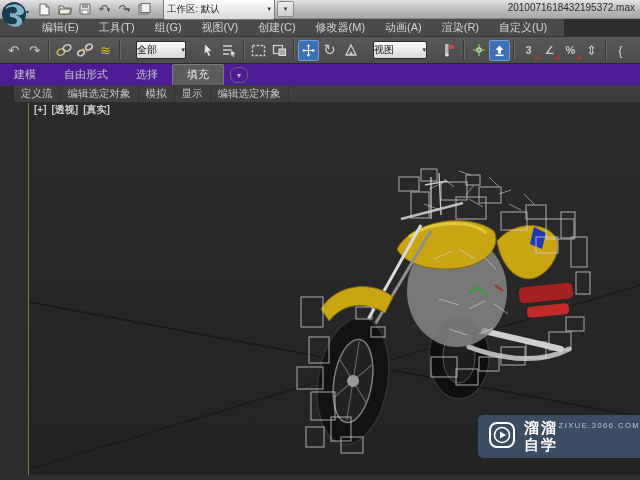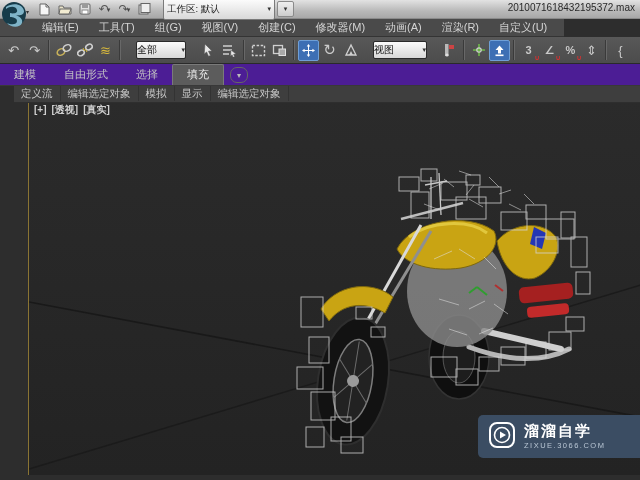--- a/index.html
+++ b/index.html
@@ -72,21 +72,21 @@
   .scene{position:absolute;left:0;top:0;}
   .vp-label{position:absolute;left:5px;top:4px;font-size:10px;font-weight:bold;color:#cfcfcf;
     letter-spacing:0;z-index:3;}
   .vp-label span{margin-right:5px;}
 
   
   .watermark{position:absolute;right:0;bottom:17px;width:162px;height:43px;
     background:#3b4d63;border-radius:5px 0 0 5px;display:flex;align-items:center;
     padding-left:10px;box-sizing:border-box;z-index:4;}
   .wm-icon{flex:none;margin-right:8px;}
-  .wm-text{display:flex;flex-direction:column;line-height:1.1;}
+  .wm-text{display:flex;flex-direction:row;line-height:1.1;}
   .wm-title{font-size:15px;font-weight:bold;color:#fff;letter-spacing:2px;}
   .wm-site{font-size:7.5px;color:#b9c6d4;letter-spacing:1.5px;text-transform:uppercase;margin-top:2px;}
 </style>
 </head>
 <body>
 
 <div class="app">
 
   <div class="titlebar">
     <div class="logo">

